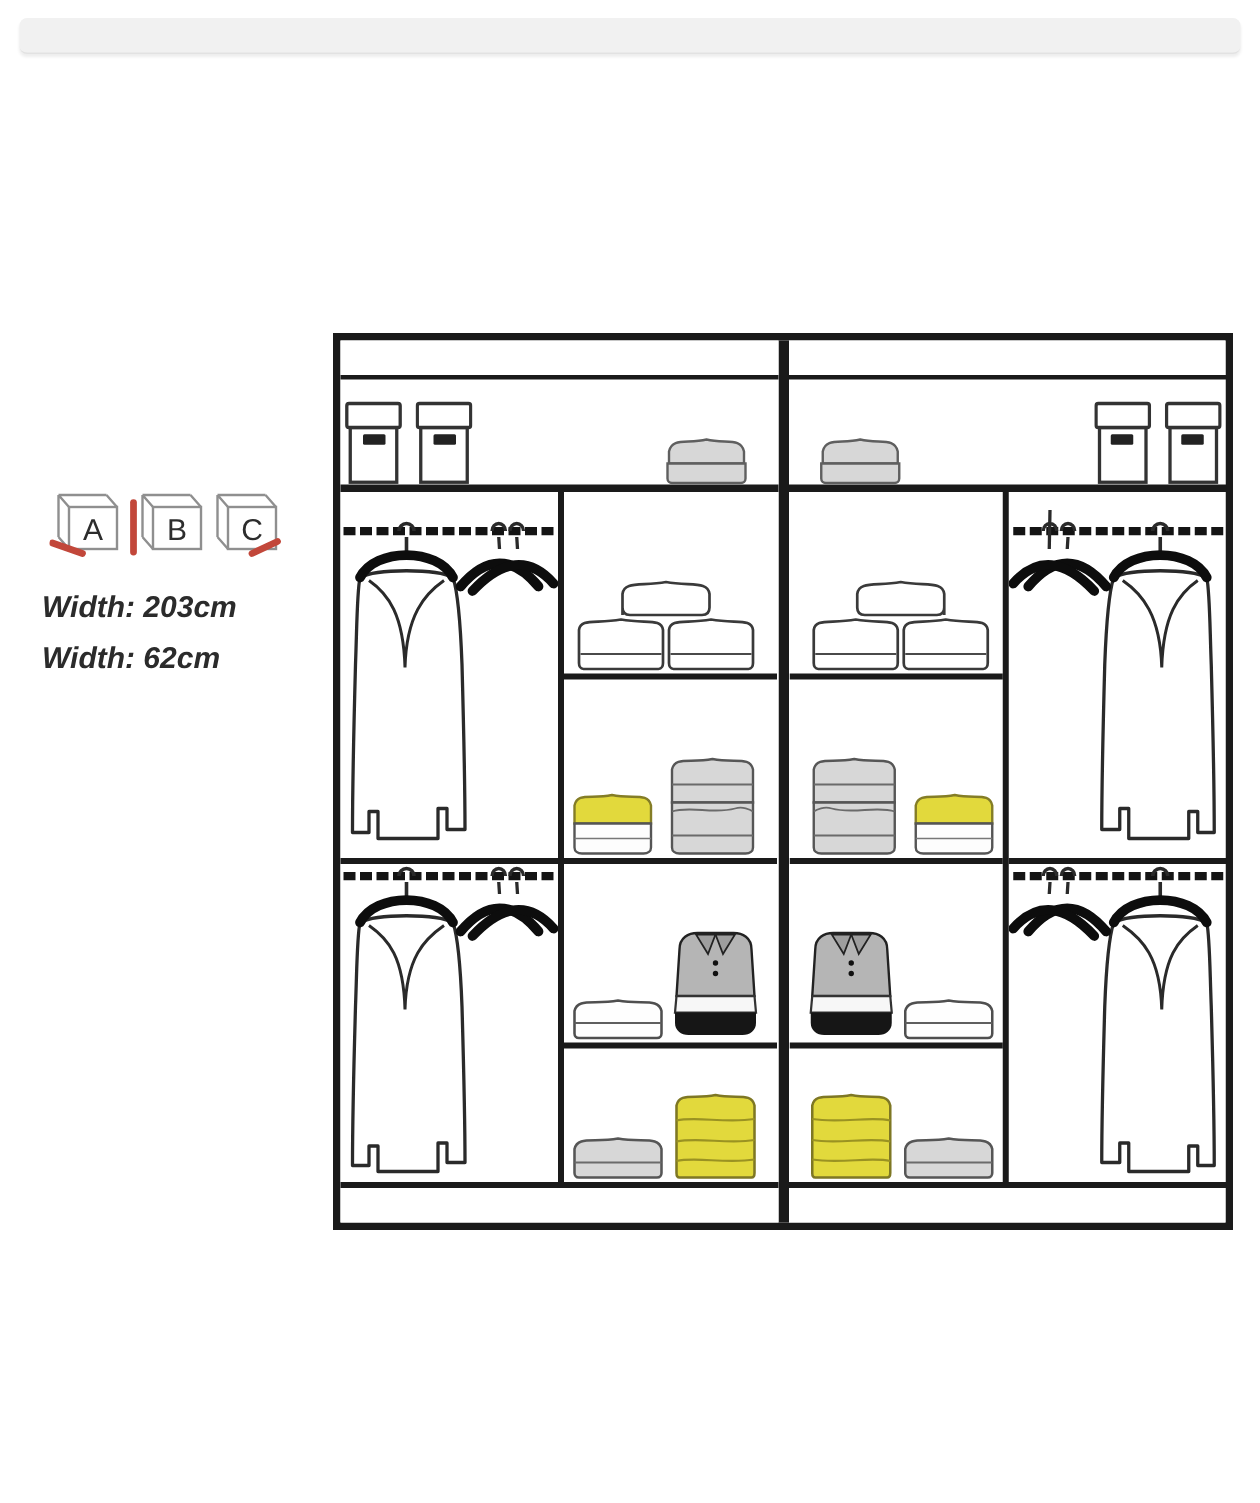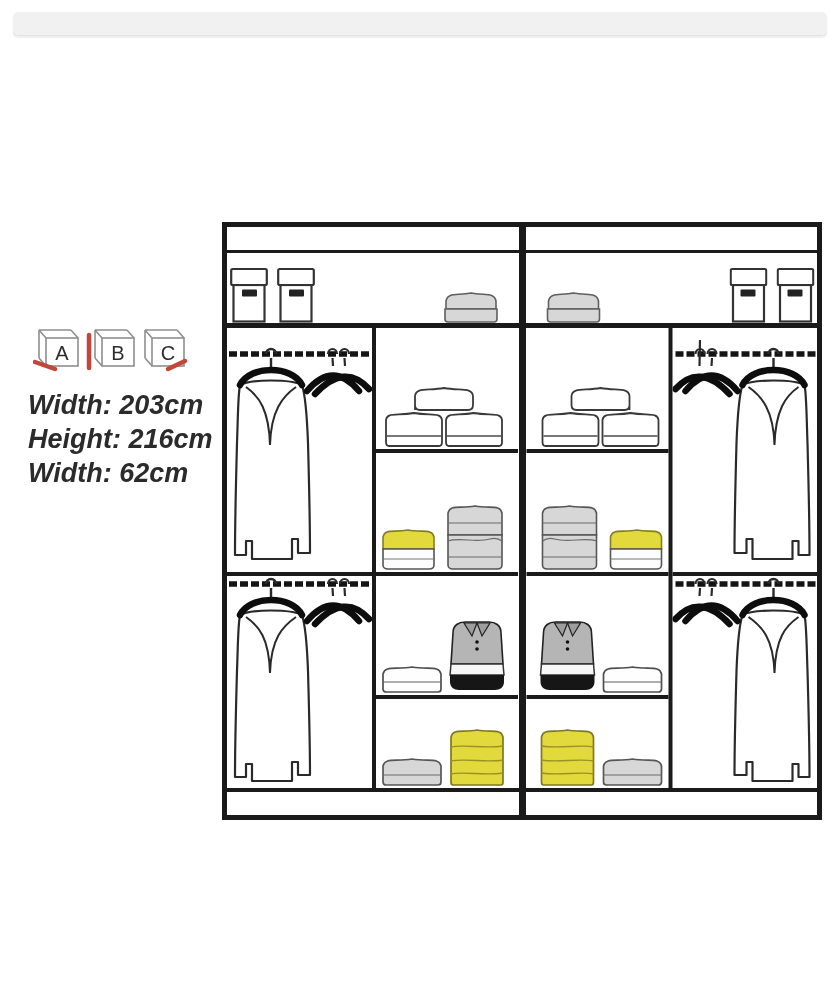--- a/index.html
+++ b/index.html
@@ -3,21 +3,21 @@
 <meta charset="utf-8">
 <style>
   html,body{margin:0;padding:0;background:#fff;}
   .page{position:relative;width:840px;height:1002px;background:#fff;overflow:hidden;
         font-family:"Liberation Sans","DejaVu Sans",sans-serif;}
   .top-bar{position:absolute;left:13px;top:12px;width:814px;height:23px;
            background:var(--top-bar,#f1f1f1);border-radius:5px;
            box-shadow:0 2px 2px rgba(0,0,0,0.07);border-bottom:1px solid #e2e2e2;}
   .spec-panel{position:absolute;left:28px;top:328px;width:195px;}
   .abc-icon{display:block;margin-left:5px;}
-  .dims{margin-top:16px;font-weight:bold;font-style:italic;font-size:27px;
+  .dims{margin-top:16px;font-weight:bold;font-style:italic;font-size:20px;
         line-height:34px;color:var(--text,#2b2b2b);white-space:nowrap;}
   .wardrobe{position:absolute;left:222px;top:222px;width:600px;height:598px;
             border:5px solid var(--line,#1a1a1a);box-sizing:border-box;
             display:flex;background:#fff;}
   .unit{flex:1 1 0;position:relative;background:#fff;}
   .center-divider{width:7px;background:var(--line,#1a1a1a);}
   .unit-inner{position:absolute;inset:0;}
   .mirrored .unit-inner{transform:scaleX(-1);}
   .top-panel{position:absolute;left:0;right:0;top:0;height:23px;
              border-bottom:3px solid var(--line,#1a1a1a);}
@@ -65,21 +65,20 @@
       </g>
       <g transform="translate(108,0)">
         <path d="M4,2 H36 M4,2 V30 M4,2 L11,10 M36,2 L43,10 M4,30 L11,38" fill="none" stroke="#8f8f8f" stroke-width="1.6"></path>
         <rect x="11" y="10" width="32" height="28" fill="none" stroke="#8f8f8f" stroke-width="1.6"></rect>
         <path d="M27,41 L44,33" stroke="var(--accent-red,#c2473a)" stroke-width="4.5" stroke-linecap="round" fill="none"></path>
         <text x="27" y="32" font-size="20" fill="#2d2d2d" text-anchor="middle">C</text>
       </g>
     </svg>
     <div class="dims">
       <div>Width: 203cm</div>
-      <div>Height: 216cm</div>
       <div>Width: 62cm</div>
     </div>
   </div>
 
   <div class="wardrobe">
 
     <div class="unit">
       <div class="unit-inner">
         <div class="top-panel"></div>
         <div class="top-shelf">

